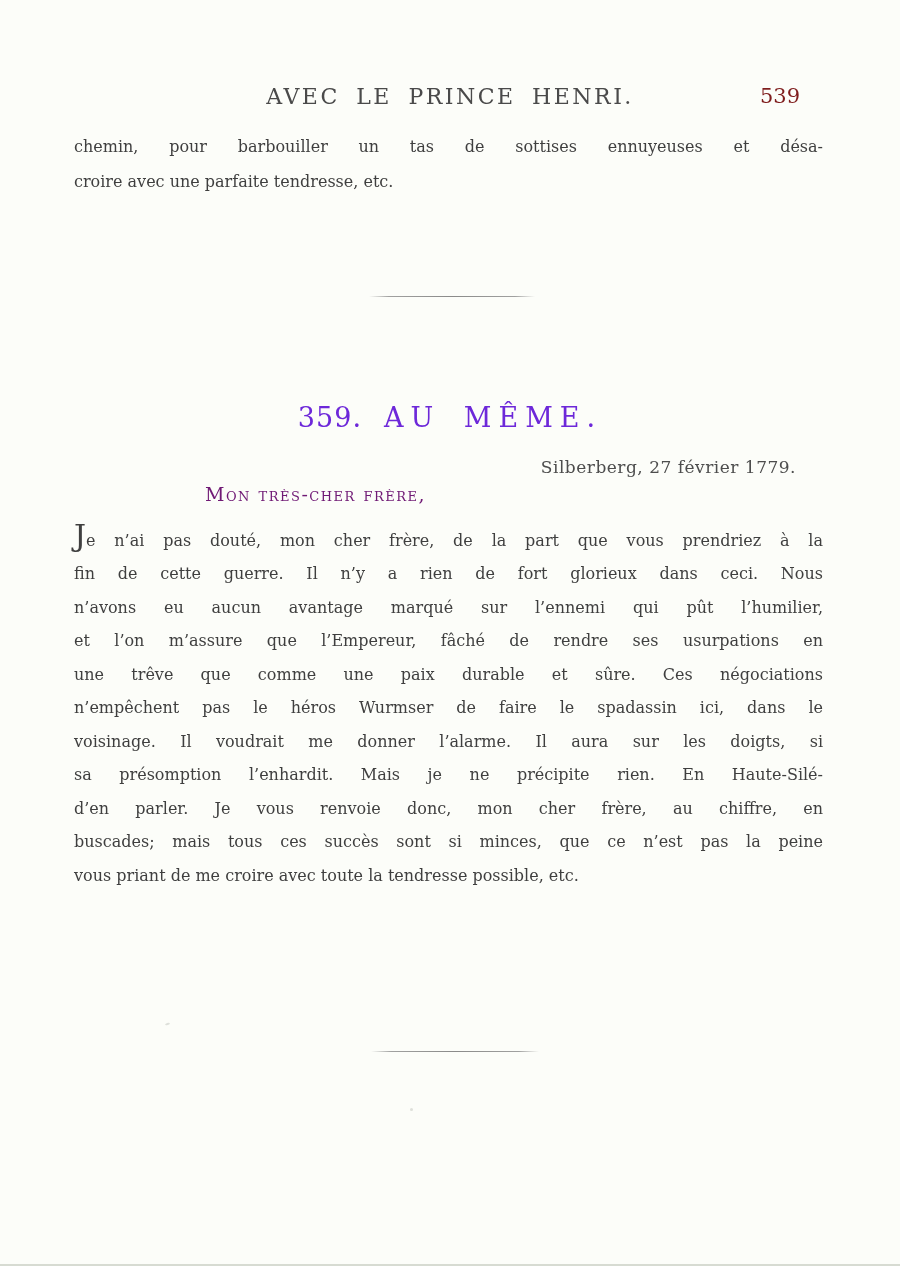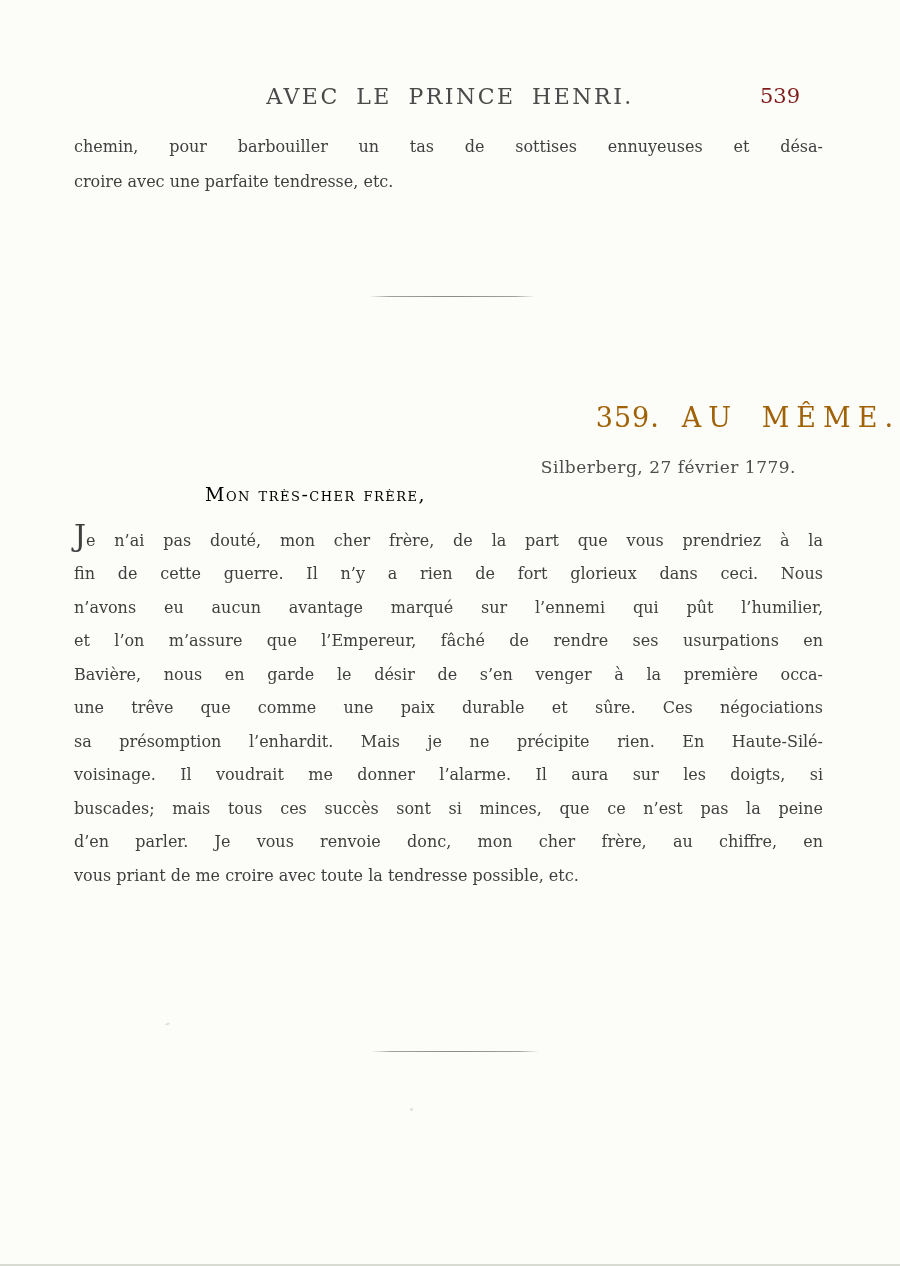--- a/index.html
+++ b/index.html
@@ -88,23 +88,23 @@
   }
   .divider-top    { top: 296px; left: 369px; width: 166px; }
   .divider-bottom { top: 1051px; left: 371px; width: 168px; }
 
   
   .letter-heading {
     position: absolute;
     top: 402px;
     left: 0;
     right: 0;
-    text-align: right;
+    text-align: center;
     font-size: 27px;
-    color: #a16207;
+    color: #6d28d9;
     white-space: nowrap;
   }
   .letter-number {
     letter-spacing: 1px;
     margin-right: 22px;
   }
   .letter-title {
     letter-spacing: 7px;
     word-spacing: 8px;
   }
@@ -119,21 +119,21 @@
     text-align: right;
   }
 
   .salutation {
     position: absolute;
     top: 483px;
     left: 205px;
     font-size: 19px;
     font-variant: small-caps;
     letter-spacing: 1.5px;
-    color: #000000;
+    color: #701a75;
   }
 
   
   .speck {
     position: absolute;
     background: #c9cdc6;
     border-radius: 50%;
     opacity: .6;
   }
   .speck-1 { top: 1023px; left: 165px; width: 5px; height: 2px; transform: rotate(-20deg); }
@@ -162,26 +162,26 @@
 
   <div class="dateline">Silberberg, 27 février 1779.</div>
 
   <div class="salutation">Mon très-cher frère,</div>
 
   <div class="text-block letter-body">
     <div class="jline first">Je n’ai pas douté, mon cher frère, de la part que vous prendriez à la</div>
     <div class="jline">fin de cette guerre. Il n’y a rien de fort glorieux dans ceci. Nous</div>
     <div class="jline">n’avons eu aucun avantage marqué sur l’ennemi qui pût l’humilier,</div>
     <div class="jline">et l’on m’assure que l’Empereur, fâché de rendre ses usurpations en</div>
-    <div class="jline">Bavière, nous en garde le désir de s’en venger à la première occa-</div>
     <div class="jline">une trêve que comme une paix durable et sûre. Ces négociations</div>
+    <div class="jline">n’empêchent pas le héros Wurmser de faire le spadassin ici, dans le</div>
+    <div class="jline">voisinage. Il voudrait me donner l’alarme. Il aura sur les doigts, si</div>
     <div class="jline">sa présomption l’enhardit. Mais je ne précipite rien. En Haute-Silé-</div>
-    <div class="jline">voisinage. Il voudrait me donner l’alarme. Il aura sur les doigts, si</div>
+    <div class="jline">d’en parler. Je vous renvoie donc, mon cher frère, au chiffre, en</div>
     <div class="jline">buscades; mais tous ces succès sont si minces, que ce n’est pas la peine</div>
-    <div class="jline">d’en parler. Je vous renvoie donc, mon cher frère, au chiffre, en</div>
     <div class="jline last">vous priant de me croire avec toute la tendresse possible, etc.</div>
   </div>
 
   <div class="divider divider-bottom"></div>
 
   <div class="speck speck-1"></div>
   <div class="speck speck-2"></div>
 
 </div>
 

